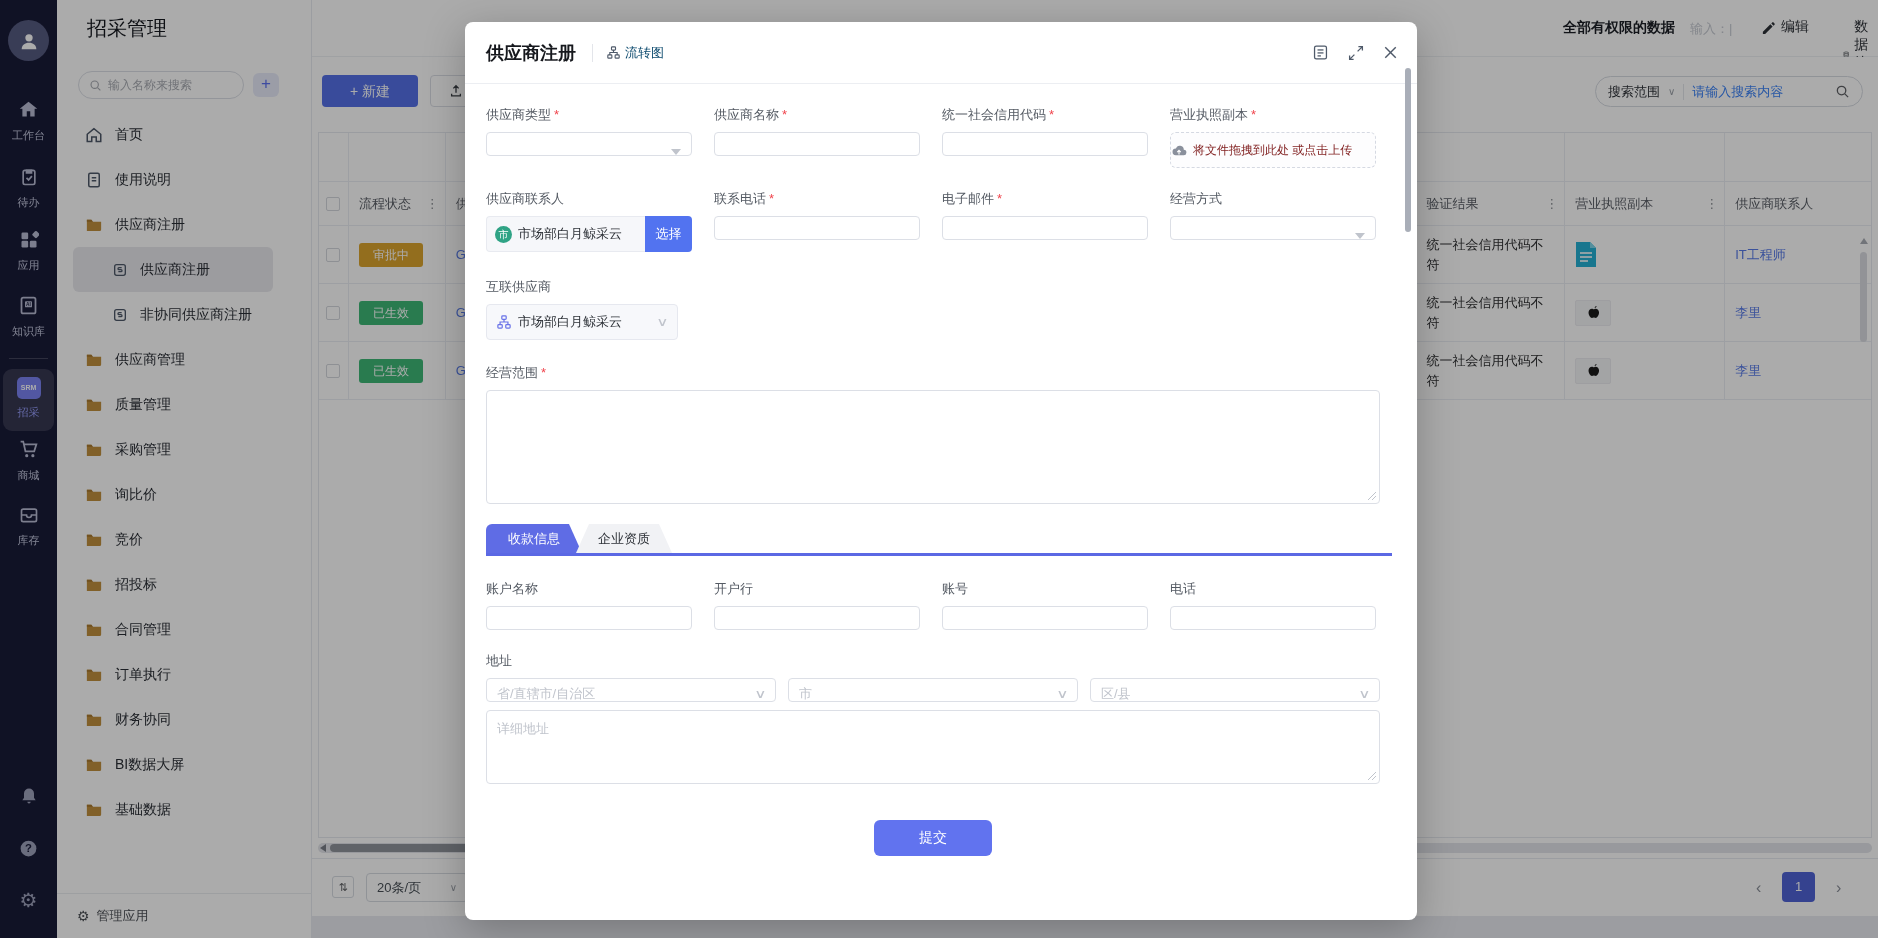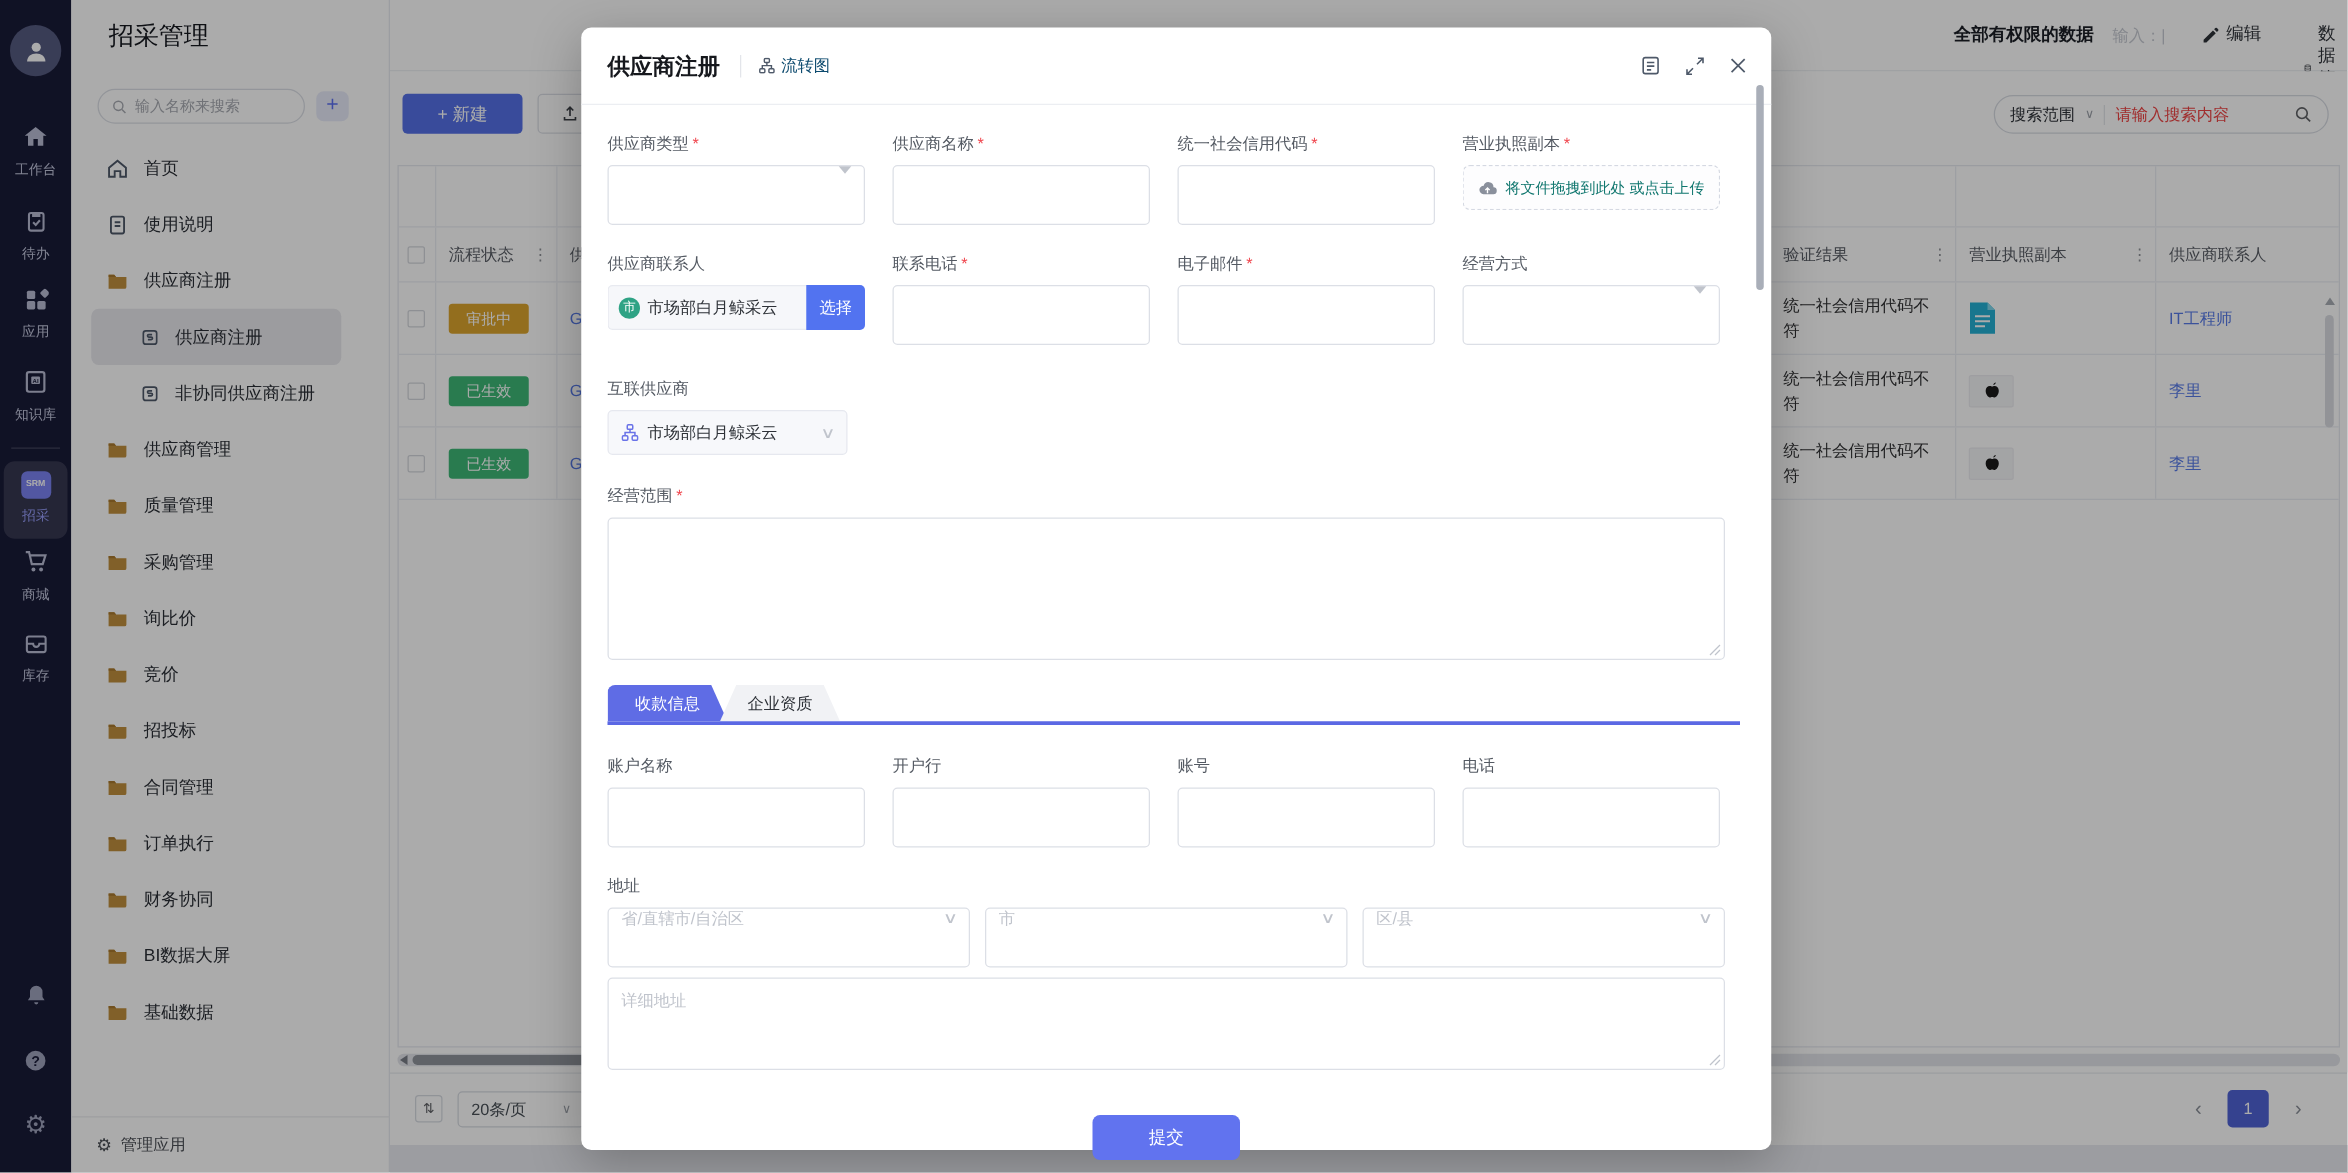--- a/index.html
+++ b/index.html
@@ -36,21 +36,21 @@
   .hdr-scope { position:absolute; left:1251px; top:19px; font-weight:bold; color:#1b1f26; }
   .hdr-hint { position:absolute; left:1378px; top:20px; color:#c6cad2; font-size:13px; }
   .hdr-act { position:absolute; top:18px; display:flex; align-items:center; gap:5px; color:#2e3238; font-size:14px; }
   .panel { position:absolute; left:0; top:57px; width:1566px; height:859px; background:#fff; }
   .btn-primary { position:absolute; left:10px; top:18px; width:96px; height:32px; background:#5570e8; color:#fff; border-radius:4px; text-align:center; line-height:32px; font-size:14px; }
   .btn-export { position:absolute; left:118px; top:18px; width:86px; height:32px; border:1px solid #dcdfe6; border-radius:4px; background:#fff; color:#3c4046; display:flex; align-items:center; justify-content:center; gap:6px; font-size:14px; }
   .pill { position:absolute; left:1283px; top:19px; width:268px; height:31px; border:1px solid #d7dbe2; border-radius:16px; display:flex; align-items:center; padding:12px 12px; gap:8px; background:#fff; }
   .pill .sc { font-size:13px; color:#2e3238; }
   .pill .caret { color:#9ba0a8; font-size:10px; }
   .pill .div { width:1px; height:16px; background:#e3e6eb; }
-  .pill .ph { font-size:13px; color:#ef4444; flex:1; }
+  .pill .ph { font-size:13px; color:#3b82f6; flex:1; }
   .adv { position:absolute; left:1320px; top:76px; font-size:13px; color:#5b6ff0; }
   .adv-ico { position:absolute; top:74px; color:#4e5969; }
 
   
   .tbl { position:absolute; left:6px; top:75px; width:1554px; height:706px; border:1px solid #e6e9ef; background:#fff; }
   .trow { display:flex; border-bottom:1px solid #ebeef3; }
   .trow.blank { height:49px; }
   .trow.head { height:44px; font-size:13px; color:#5a5e66; }
   .trow.body { height:58px; font-size:13px; }
   .tc { border-right:1px solid #ebeef3; display:flex; align-items:center; padding:0 10px; overflow:hidden; position:relative; }
@@ -88,26 +88,26 @@
   .m-hdr { position:relative; height:62px; border-bottom:1px solid #eceef2; display:flex; align-items:center; padding:0 19px 0 21px; }
   .m-title { font-size:18px; font-weight:600; color:#16181d; }
   .m-sep { width:1px; height:18px; background:#e3e5ea; margin:0 14px 0 16px; }
   .m-flow { display:flex; align-items:center; gap:5px; font-size:13px; color:#0c4a6e; }
   .m-icons { margin-left:auto; display:flex; align-items:center; gap:19px; color:#4e5969; }
   .m-body { position:relative; padding:0 37px 0 21px; }
   .m-sb { position:absolute; right:6px; top:46px; width:6px; height:164px; background:#a9aeb8; border-radius:3px; z-index:2; }
   .g4 { display:grid; grid-template-columns:repeat(4,206px); column-gap:22px; }
   .flabel { font-size:13px; color:#545a63; height:16px; margin-bottom:10px; }
   .req { color:#f0454d; font-style:normal; margin-left:3px; }
-  .ctrl { height:48px; border:1px solid #dcdfe6; border-radius:4px; background:#fff; position:relative; display:flex; align-items:flex-start; padding:0 10px; }
+  .ctrl { height:24px; border:1px solid #dcdfe6; border-radius:4px; background:#fff; position:relative; display:flex; align-items:flex-end; padding:0 10px; }
   .ctrl input { border:none; outline:none; width:100%; font-size:13px; font-family:inherit; color:#303133; background:transparent; }
   .ctrl input::placeholder { color:#c0c4cc; }
   .sel-caret { position:absolute; right:10px; width:0; height:0; border-left:5px solid transparent; border-right:5px solid transparent; border-top:6px solid #c0c4cc; }
   .chev { position:absolute; right:10px; color:#c0c4cc; font-size:12px; transform:scaleX(1.4); }
-  .upload { height:36px; border:1px dashed #d5d9e2; border-radius:6px; display:flex; align-items:center; justify-content:center; gap:6px; font-size:12px; color:#0f766e; background:#fdfdfe; }
+  .upload { height:36px; border:1px dashed #d5d9e2; border-radius:6px; display:flex; align-items:center; justify-content:flex-start; gap:6px; font-size:12px; color:#7f1d1d; background:#fdfdfe; }
   .ctag-wrap { display:flex; height:36px; }
   .ctag { flex:1; background:#f6f7fa; border:1px solid #e8eaf0; border-right:none; border-radius:4px 0 0 4px; display:flex; align-items:center; gap:6px; padding:0 8px; font-size:13px; color:#2e3238; }
   .ctag-badge { width:17px; height:17px; border-radius:50%; background:#2fa385; color:#fff; font-size:10px; line-height:17px; text-align:center; flex:none; }
   .btn-select { width:47px; background:#5273f0; color:#fff; border-radius:0 4px 4px 0; font-size:13px; display:flex; align-items:center; justify-content:center; }
   .linked { width:192px; height:36px; background:#f7f8fb; border:1px solid #e6e8ef; border-radius:4px; display:flex; align-items:center; gap:7px; padding:0 10px; font-size:13px; color:#2e3238; position:relative; }
   .ta { width:100%; border:1px solid #dcdfe6; border-radius:4px; resize:none; outline:none; font-family:inherit; font-size:13px; padding:9px 10px; color:#303133; position:relative; display:block; }
   .ta::placeholder { color:#c0c4cc; }
   .ta-wrap { position:relative; }
   .rsz { position:absolute; right:3px; bottom:3px; }
   .tabs { display:flex; margin-top:20px; }

